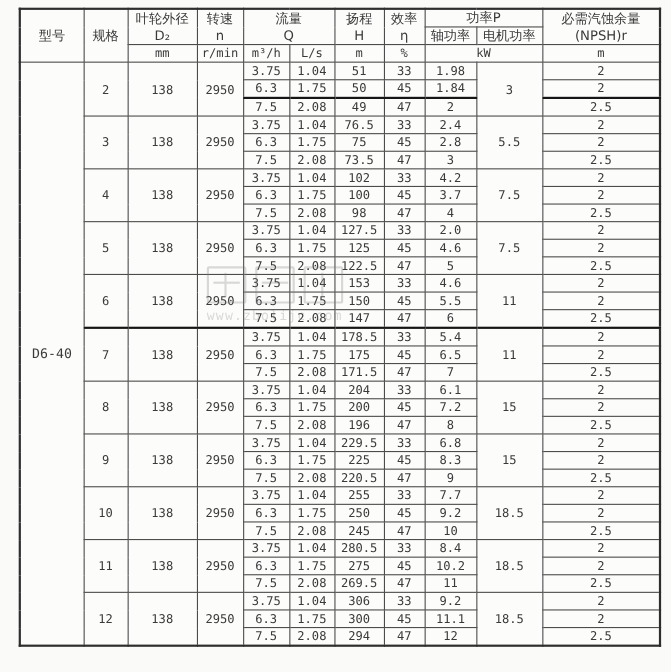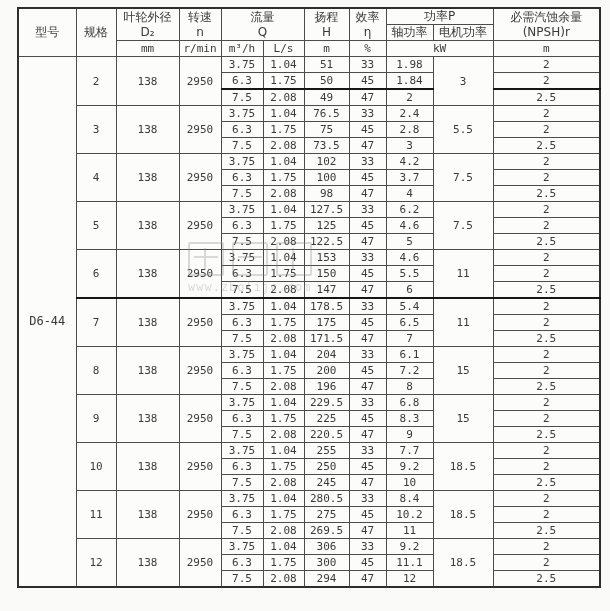--- a/index.html
+++ b/index.html
@@ -124,21 +124,21 @@
       <th>m³/h</th>
       <th>L/s</th>
       <th>m</th>
       <th>%</th>
       <th colspan="2">kW</th>
       <th>m</th>
     </tr>
   </thead>
   <tbody id="tbody">
       <tr>
-        <td rowspan="33" class="model">D6-44</td>
+        <td rowspan="33" class="model">D6-40</td>
         <td rowspan="3">2</td>
         <td rowspan="3">138</td>
         <td rowspan="3">2950</td>
         <td>3.75</td>
         <td>1.04</td>
         <td>51</td>
         <td>33</td>
         <td>1.98</td>
         <td rowspan="3">3</td>
         <td>2</td>
@@ -216,21 +216,21 @@
         <td>2.5</td>
       </tr>
       <tr>
         <td rowspan="3">5</td>
         <td rowspan="3">138</td>
         <td rowspan="3">2950</td>
         <td>3.75</td>
         <td>1.04</td>
         <td>127.5</td>
         <td>33</td>
-        <td>6.2</td>
+        <td>2.0</td>
         <td rowspan="3">7.5</td>
         <td>2</td>
       </tr>
       <tr>
         <td>6.3</td>
         <td>1.75</td>
         <td>125</td>
         <td>45</td>
         <td>4.6</td>
         <td>2</td>

